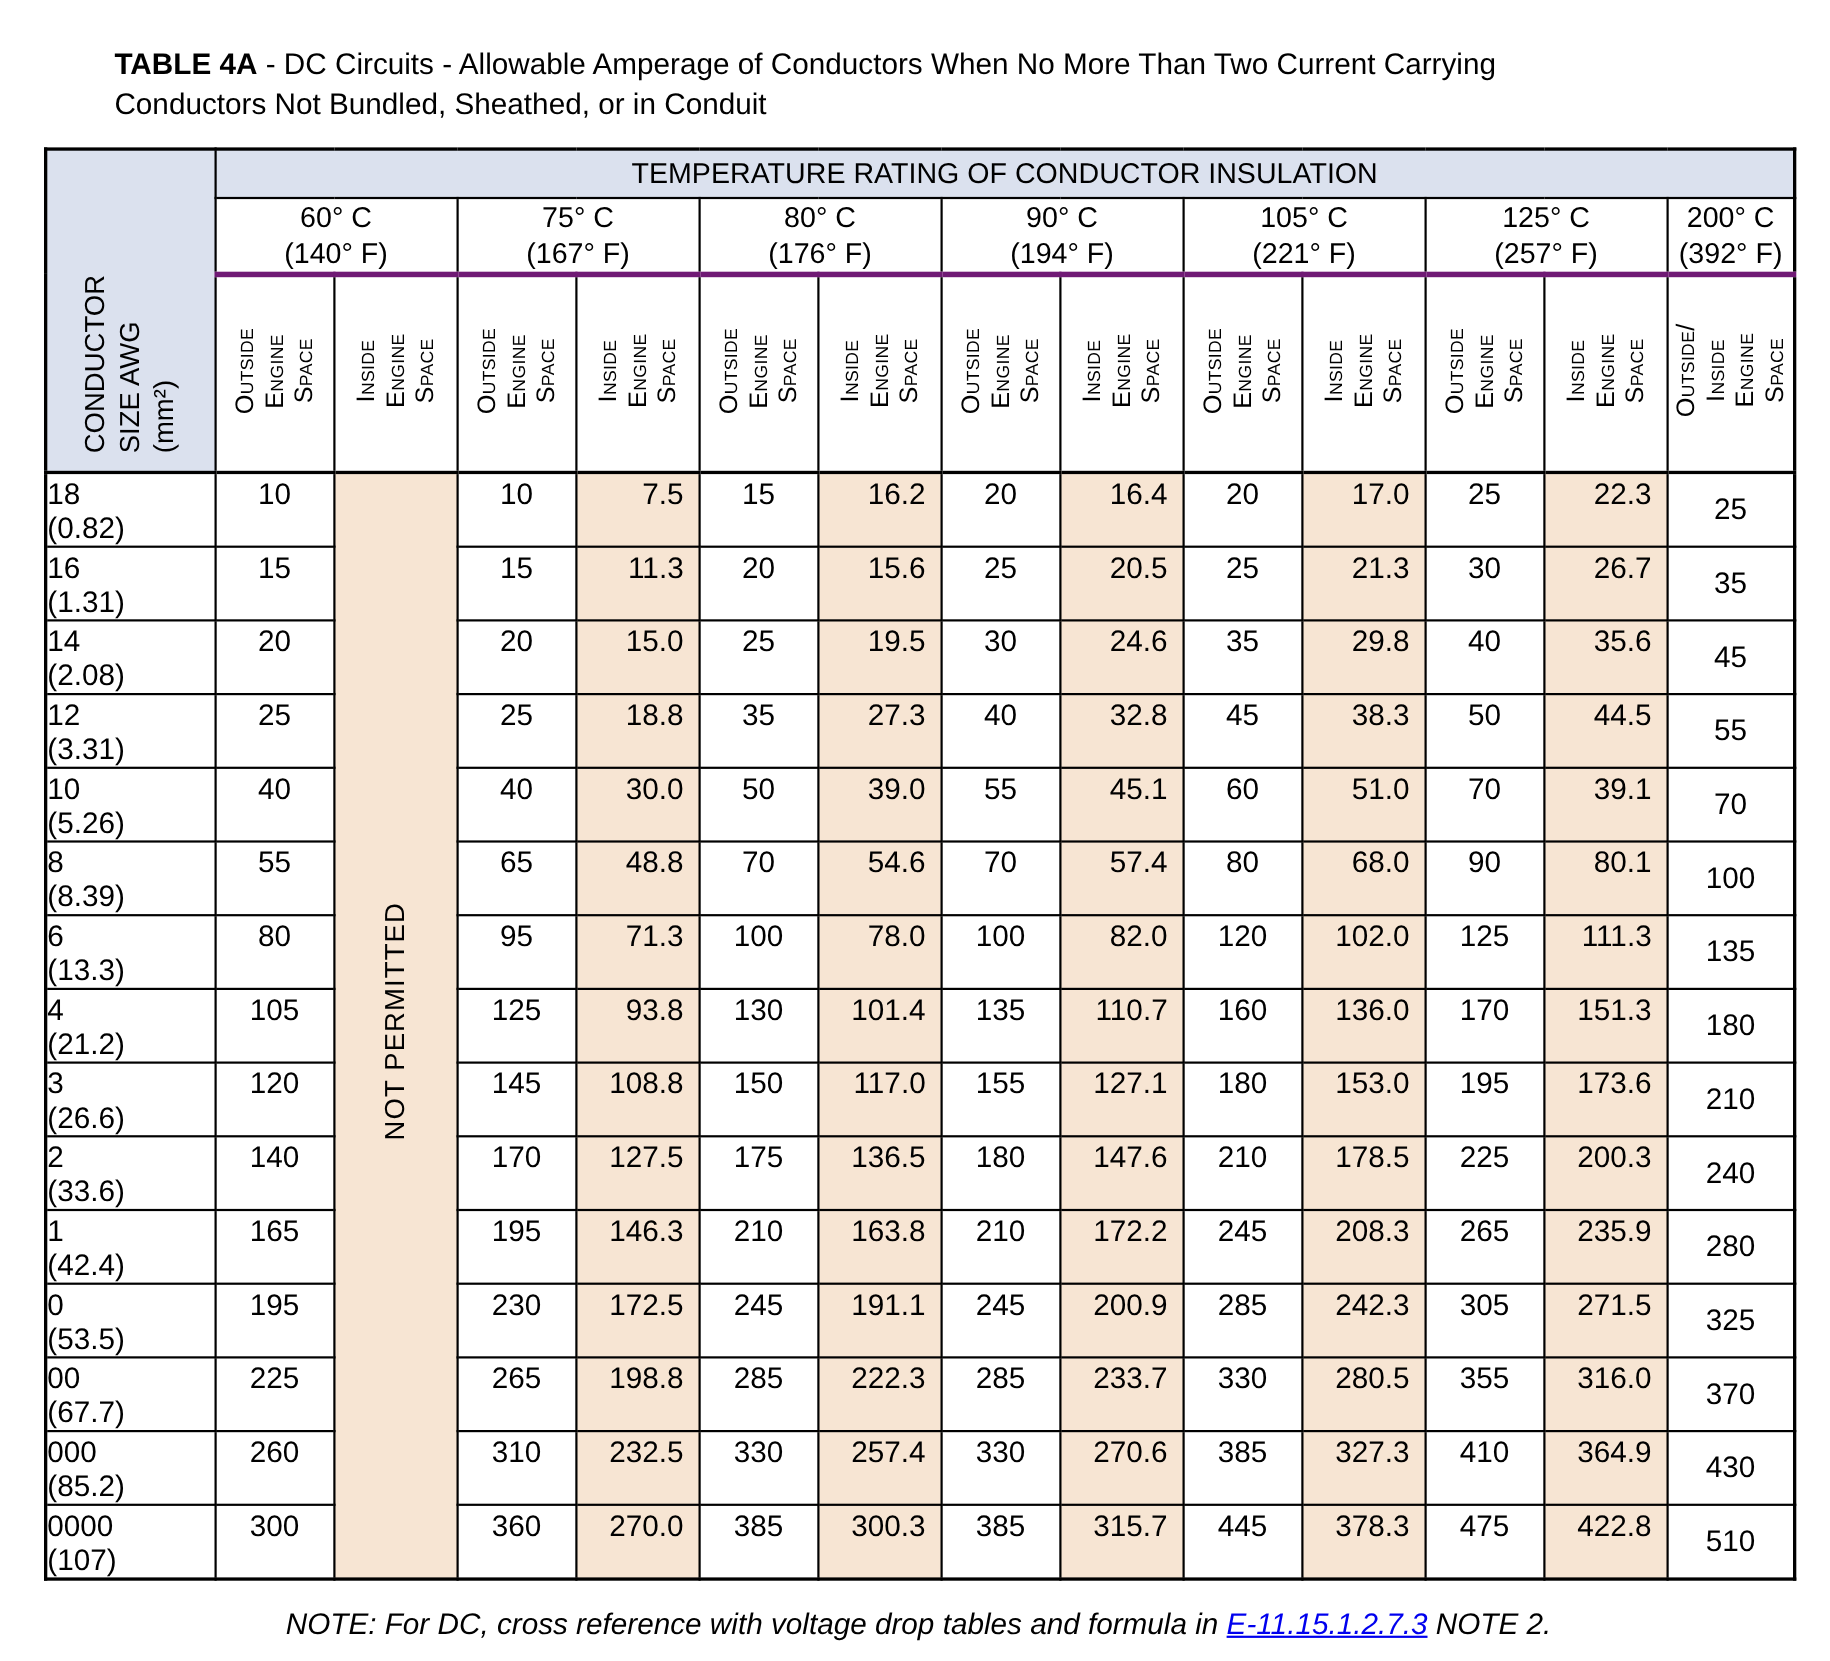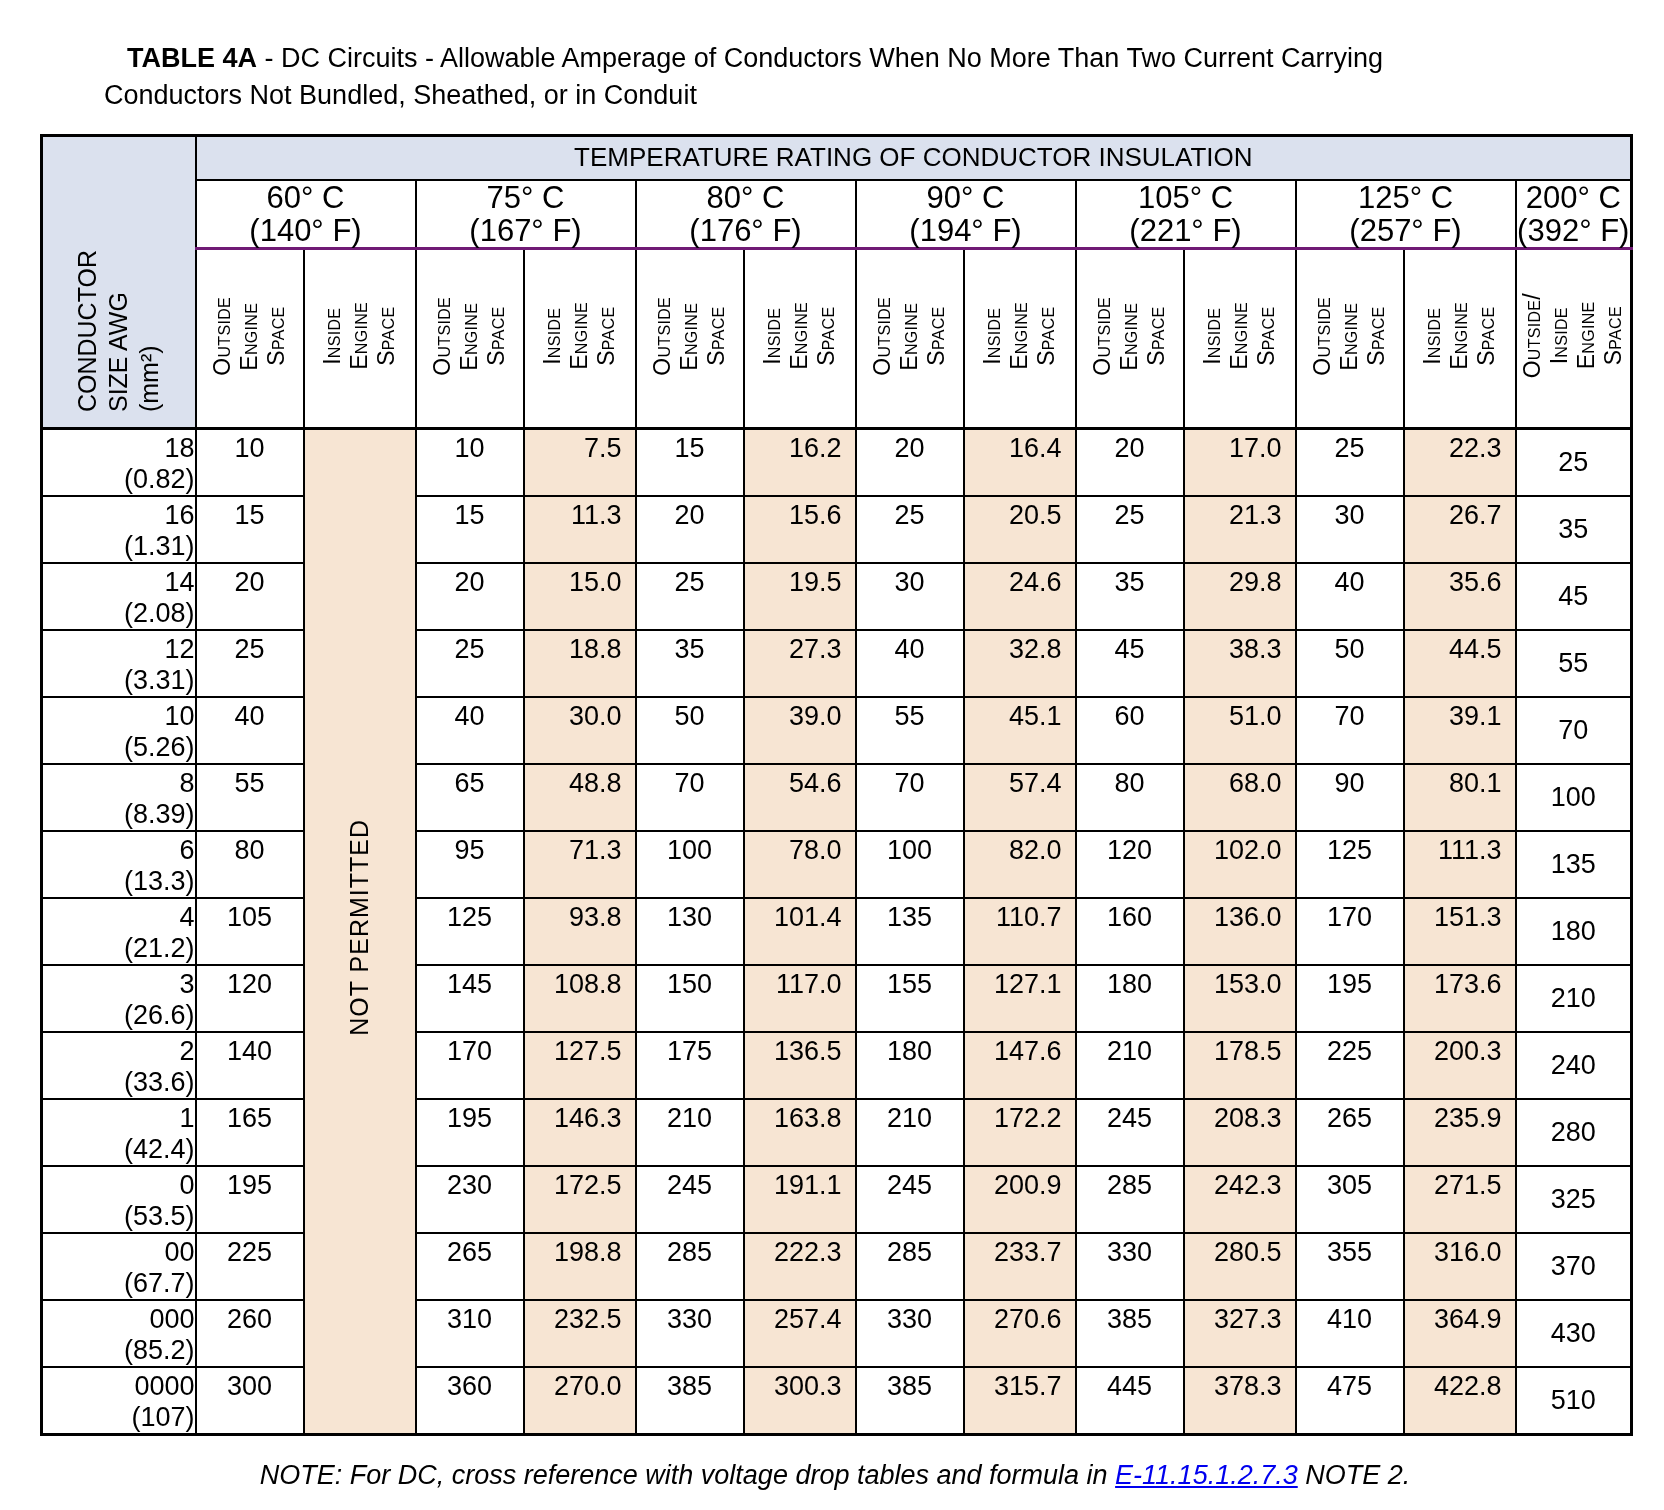--- a/index.html
+++ b/index.html
@@ -13,21 +13,21 @@
     width:1664px;height:1510px;background:#ffffff;color:#000;
     font-family:"Liberation Sans","DejaVu Sans",sans-serif;
     overflow:hidden;
   }
   .title{
     margin:40px 0 0 104px;
     width:1400px;
     font-size:27px;
     line-height:37px;
   }
-  .tnum{font-weight:bold;margin-left:23px;}
+  .tnum{font-weight:bold;}
 
   table{
     border-collapse:collapse;
     table-layout:fixed;
     width:1590px;
     margin:20px 0 0 40px;
     border:3px solid #000;
   }
   th,td{border:2px solid #000;font-weight:normal;padding:0;}
 
@@ -48,26 +48,26 @@
     background:var(--header-bg);
     vertical-align:bottom;
     text-align:center;
     padding-bottom:8px;
     font-size:25px;
     border-bottom:3px solid #000;
   }
   th.corner .vtext{text-align:left;line-height:31px;}
 
   tr.temps th{
-    font-size:31px;
+    font-size:26px;
     line-height:33px;
     height:54px;
     background:#fff;
     text-align:center;
-    border-bottom:3px solid #701a75;
+    border-bottom:5px solid #701a75;
   }
   tr.colheads th{
     height:180px;
     text-align:center;
     vertical-align:middle;
     background:#fff;
     border-bottom:3px solid #000;
   }
   .colhead .vtext{
     font-variant:small-caps;
@@ -78,21 +78,21 @@
   }
   th.in-head{background:var(--peach);}
 
   tbody td{
     height:67px;
     font-size:27px;
     vertical-align:top;
     padding-top:3px;
     background:#fff;
   }
-  td.size{text-align:right;line-height:31px;}
+  td.size{text-align:left;line-height:31px;}
   td.out{text-align:center;}
   td.in{
     background:var(--peach);
     text-align:right;
     padding-right:13px;
   }
   td.np{
     background:var(--peach);
     text-align:center;
     vertical-align:middle;

